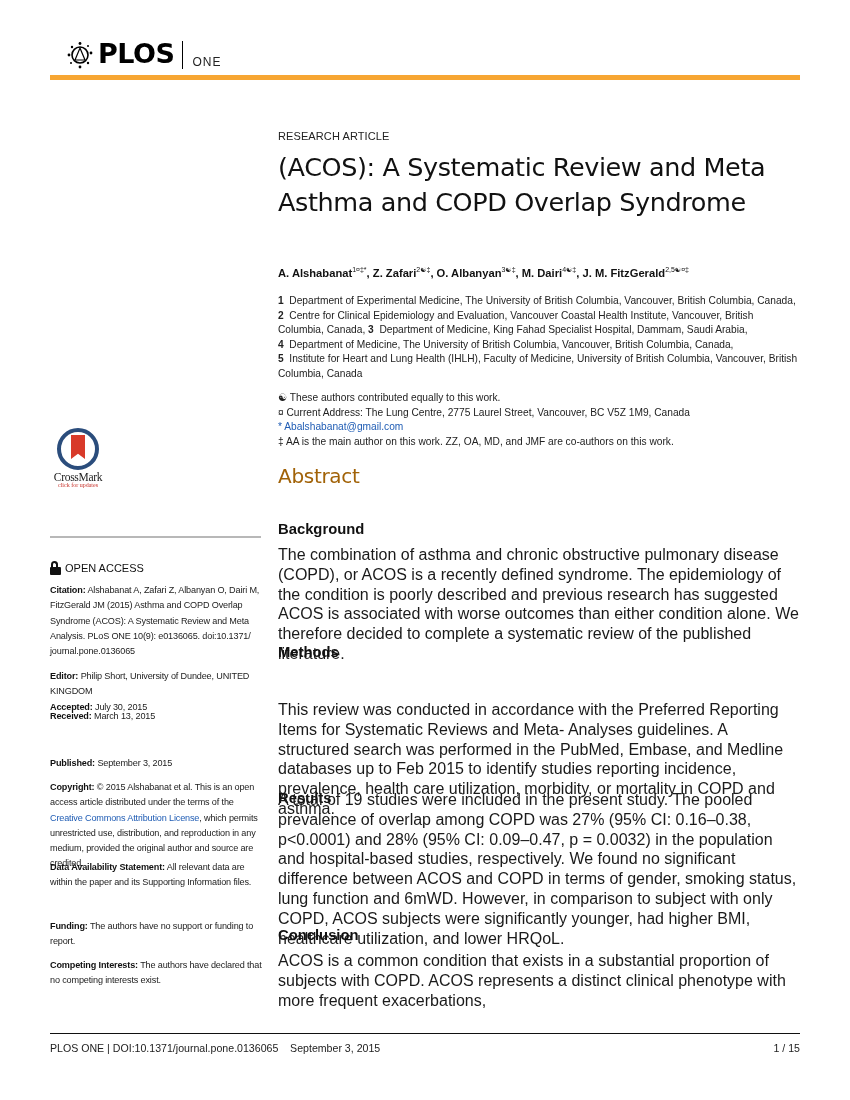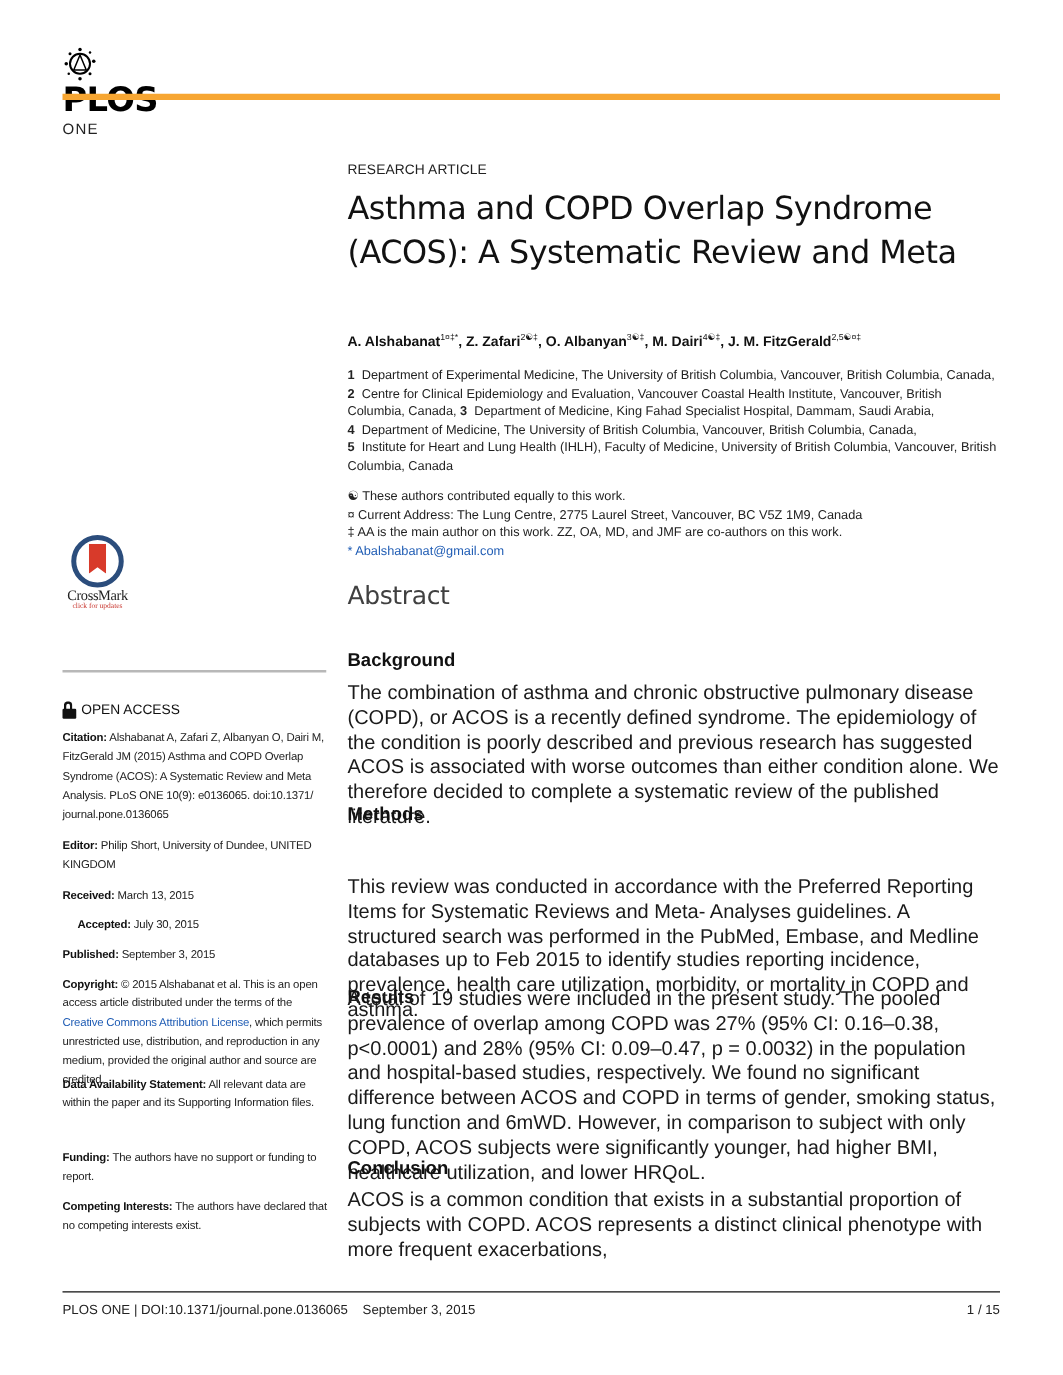--- a/index.html
+++ b/index.html
@@ -1,38 +1,38 @@
 <!DOCTYPE html>
 <html><head>
 <meta charset="utf-8">
 <style>
   html, body { margin: 0; padding: 0; background: #ffffff; }
   body { width: 850px; height: 1100px; position: relative; overflow: hidden;
          font-family: "Liberation Sans", sans-serif; color: #1a1a1a; }
   .abs { position: absolute; }
 
   
-  .logo { left: 50px; top: 37px; height: 32px; display: flex; align-items: flex-start; flex-direction: column; }
+  .logo { left: 66px; top: 37px; height: 32px; display: flex; align-items: flex-end; }
   .logo-mark { width: 28px; height: 28px; position: relative; margin-right: 4px; }
   .logo-text { font-family: "DejaVu Sans", sans-serif; font-weight: bold; font-size: 27px; letter-spacing: -0.5px; color: #000; }
   .logo-sep { width: 1px; height: 28px; background: #000; margin: 0 9px 0 8px; }
   .logo-one { font-size: 12px; letter-spacing: 1px; color: #222; }
   .orange-bar { left: 50px; top: 75px; width: 750px; height: 5px; background: #f7a632; }
 
   
   .right { left: 278px; width: 522px; }
   .article-type { top: 130px; font-size: 11px; letter-spacing: 0.1px; color: #222; }
   .title { top: 150px; font-size: 25.5px; line-height: 34.5px; color: #111; font-family: "DejaVu Sans", sans-serif; font-weight: normal; letter-spacing: -0.4px; }
   .authors { top: 266px; font-size: 11.2px; font-weight: bold; color: #111; white-space: nowrap; }
   .authors sup { font-size: 7px; font-weight: normal; }
   .affil { top: 294px; font-size: 10.2px; line-height: 14.6px; color: #222; }
   .affil b { font-weight: bold; }
   .notes { top: 391px; font-size: 10.2px; line-height: 14.5px; color: #222; }
   .notes .email { color: #1f5cb4; }
-  .abstract-h { top: 464px; font-size: 20px; font-family: "DejaVu Sans", sans-serif; color: #404040; letter-spacing: -0.3px; }
+  .abstract-h { top: 464px; font-size: 20px; font-family: "DejaVu Sans", sans-serif; color: #a16207; letter-spacing: -0.3px; }
   .sec-h { font-size: 14.8px; font-weight: bold; color: #111; }
   .sec-p { font-size: 16px; line-height: 19.8px; color: #1a1a1a; }
 
   
   .crossmark { left: 48px; top: 428px; width: 60px; text-align: center; }
   .cm-ring { width: 42px; height: 42px; border-radius: 50%; border: 4px solid #2b4d7c; margin: 0 auto; position: relative; box-sizing: border-box; background: #fff; }
   .cm-flag { position: absolute; left: 10px; top: 3px; width: 14px; height: 24px; background: #d83a2a; clip-path: polygon(0 0,100% 0,100% 100%,50% 78%,0 100%); }
   .cm-word { font-family: "Liberation Serif", serif; font-size: 11.5px; color: #222; margin-top: 1px; letter-spacing: -0.3px; }
   .cm-sub { font-family: "Liberation Serif", serif; font-size: 6px; color: #c7322a; margin-top: -1px; }
   .left-rule { left: 50px; top: 536px; width: 211px; height: 2px; background: #b8b8b8; }
@@ -68,22 +68,22 @@
     </svg>
   </div>
   <span class="logo-text">PLOS</span>
   <span class="logo-sep"></span>
   <span class="logo-one">ONE</span>
 </div>
 <div class="abs orange-bar"></div>
 
 <div class="abs right article-type">RESEARCH ARTICLE</div>
 <div class="abs right title">
+  <div>(ACOS): A Systematic Review and Meta</div>
   <div>Asthma and COPD Overlap Syndrome</div>
-  <div>(ACOS): A Systematic Review and Meta</div>
 </div>
 
 <div class="abs right authors">
   <span>A. Alshabanat</span><sup>1¤‡*</sup>,
   <span>Z. Zafari</span><sup>2☯‡</sup>,
   <span>O. Albanyan</span><sup>3☯‡</sup>,
   <span>M. Dairi</span><sup>4☯‡</sup>,
   <span>J. M. FitzGerald</span><sup>2,5☯¤‡</sup>
 </div>
 
@@ -91,22 +91,22 @@
   <b>1</b>&nbsp;&nbsp;<span>Department of Experimental Medicine, The University of British Columbia, Vancouver, British Columbia, Canada,</span>
   <b>2</b>&nbsp;&nbsp;<span>Centre for Clinical Epidemiology and Evaluation, Vancouver Coastal Health Institute, Vancouver, British Columbia, Canada,</span>
   <b>3</b>&nbsp;&nbsp;<span>Department of Medicine, King Fahad Specialist Hospital, Dammam, Saudi Arabia,</span>
   <b>4</b>&nbsp;&nbsp;<span>Department of Medicine, The University of British Columbia, Vancouver, British Columbia, Canada,</span><br>
   <b>5</b>&nbsp;&nbsp;<span>Institute for Heart and Lung Health (IHLH), Faculty of Medicine, University of British Columbia, Vancouver, British Columbia, Canada</span>
 </div>
 
 <div class="abs right notes">
   <div>☯ These authors contributed equally to this work.</div>
   <div>¤  Current Address: The Lung Centre, 2775 Laurel Street, Vancouver, BC V5Z 1M9, Canada</div>
+  <div><span class="email">* </span><span class="email">Abalshabanat@gmail.com</span></div>
   <div>‡ AA is the main author on this work. ZZ, OA, MD, and JMF are co-authors on this work.</div>
-  <div><span class="email">* </span><span class="email">Abalshabanat@gmail.com</span></div>
 </div>
 
 <div class="abs right abstract-h">Abstract</div>
 
 <div class="abs right sec-h" style="top:521px;">Background</div>
 <div class="abs right sec-p" style="top:545px;">The combination of asthma and chronic obstructive pulmonary disease (COPD), or ACOS is a recently defined syndrome. The epidemiology of the condition is poorly described and previous research has suggested ACOS is associated with worse outcomes than either condition alone. We therefore decided to complete a systematic review of the published literature.</div>
 
 <div class="abs right sec-h" style="top:644px;">Methods</div>
 <div class="abs right sec-p" style="top:700px;">This review was conducted in accordance with the Preferred Reporting Items for Systematic Reviews and Meta- Analyses guidelines. A structured search was performed in the PubMed, Embase, and Medline databases up to Feb 2015 to identify studies reporting incidence, prevalence, health care utilization, morbidity, or mortality in COPD and asthma.</div>
 
@@ -136,21 +136,21 @@
 
 <div class="abs meta" style="top:583px;">
   <b>Citation:</b> <span>Alshabanat A, Zafari Z, Albanyan O, Dairi M, FitzGerald JM (2015) Asthma and COPD Overlap Syndrome (ACOS): A Systematic Review and Meta Analysis. PLoS ONE 10(9): e0136065. doi:10.1371/ journal.pone.0136065</span>
 </div>
 <div class="abs meta" style="top:669px;">
   <b>Editor:</b> <span>Philip Short, University of Dundee, UNITED KINGDOM</span>
 </div>
 <div class="abs meta" style="top:709px;">
   <b>Received:</b> <span>March 13, 2015</span>
 </div>
-<div class="abs meta" style="top:732px;margin-left:12px;">
+<div class="abs meta" style="top:700px;">
   <b>Accepted:</b> <span>July 30, 2015</span>
 </div>
 <div class="abs meta" style="top:756px;">
   <b>Published:</b> <span>September 3, 2015</span>
 </div>
 <div class="abs meta" style="top:780px;">
   <b>Copyright:</b> <span>© 2015 Alshabanat et al. This is an open access article distributed under the terms of the </span><span class="link">Creative Commons Attribution License</span><span>, which permits unrestricted use, distribution, and reproduction in any medium, provided the original author and source are credited.</span>
 </div>
 <div class="abs meta" style="top:860px;">
   <b>Data Availability Statement:</b> <span>All relevant data are within the paper and its Supporting Information files.</span>

